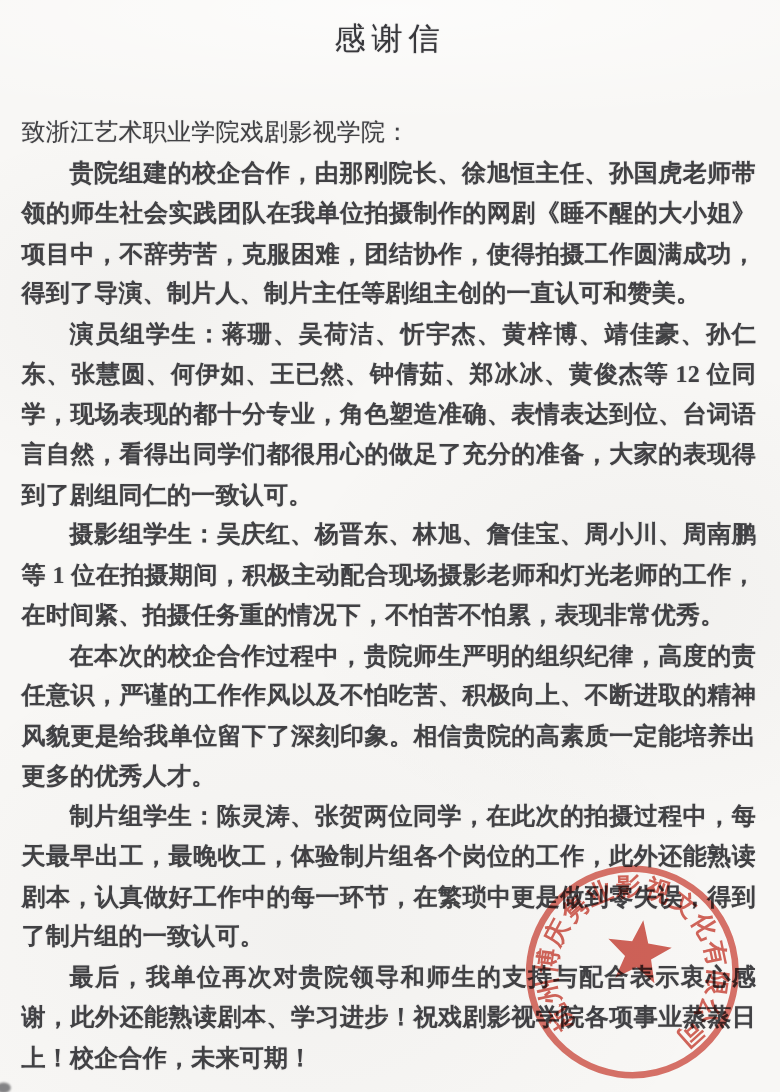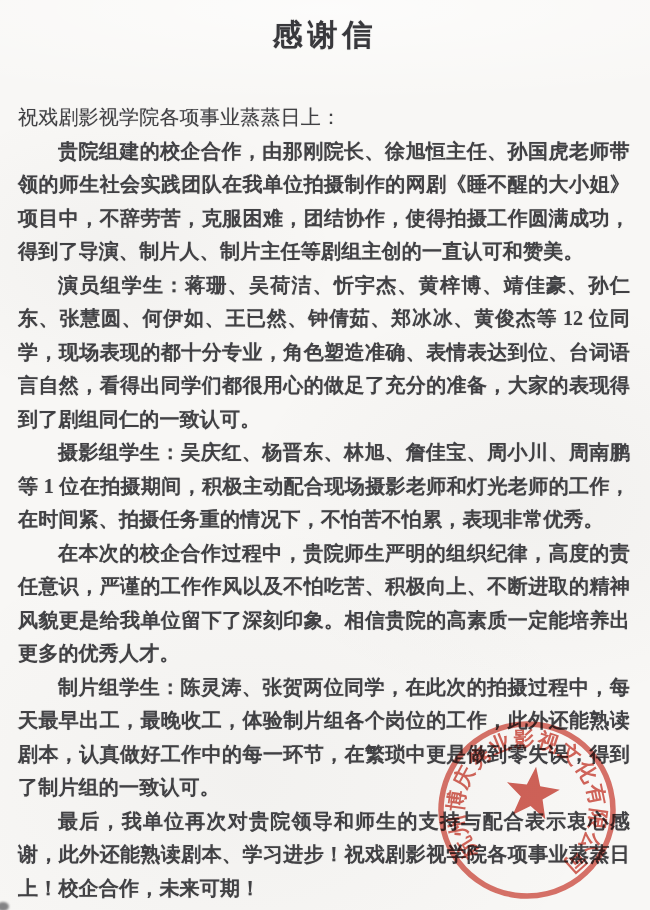--- a/index.html
+++ b/index.html
@@ -15,22 +15,22 @@
       radial-gradient(ellipse 420px 300px at 82% 55%, rgba(60,60,60,0.035), rgba(0,0,0,0) 70%),
       radial-gradient(ellipse 520px 380px at 38% 86%, rgba(60,60,60,0.03), rgba(0,0,0,0) 70%),
       radial-gradient(ellipse 700px 120px at 50% 1%, rgba(255,255,255,0.6), rgba(255,255,255,0) 80%);
     font-family: "Liberation Serif", "DejaVu Serif", serif;
     color: #414144;
   }
   .title {
     margin: 0;
     padding-top: 15px;
     text-align: center;
-    font-size: 30px;
-    font-weight: 700;
+    font-size: 26px;
+    font-weight: 400;
     letter-spacing: 5px;
     color: #38383c;
     text-shadow: 0 0 1px rgba(56,56,60,0.45);
   }
   .body-text {
     margin-top: 45px;
     padding: 0 20px 0 18px;
     font-size: 20px;
     line-height: 33.5px;
     text-align: justify;
@@ -66,21 +66,21 @@
   }
 </style>
 </head>
 <body>
 
 <div class="page">
 
   <h1 class="title">感谢信</h1>
 
   <div class="body-text">
-    <p>祝戏剧影视学院各项事业蒸蒸日上：</p>
+    <p>致浙江艺术职业学院戏剧影视学院：</p>
     <p class="indent">贵院组建的校企合作，由那刚院长、徐旭恒主任、孙国虎老师带领的师生社会实践团队在我单位拍摄制作的网剧《睡不醒的大小姐》项目中，不辞劳苦，克服困难，团结协作，使得拍摄工作圆满成功，得到了导演、制片人、制片主任等剧组主创的一直认可和赞美。</p>
     <p class="indent">演员组学生：蒋珊、吴荷洁、忻宇杰、黄梓博、靖佳豪、孙仁东、张慧圆、何伊如、王已然、钟倩茹、郑冰冰、黄俊杰等 12 位同学，现场表现的都十分专业，角色塑造准确、表情表达到位、台词语言自然，看得出同学们都很用心的做足了充分的准备，大家的表现得到了剧组同仁的一致认可。</p>
     <p class="indent">摄影组学生：吴庆红、杨晋东、林旭、詹佳宝、周小川、周南鹏等 1 位在拍摄期间，积极主动配合现场摄影老师和灯光老师的工作，在时间紧、拍摄任务重的情况下，不怕苦不怕累，表现非常优秀。</p>
     <p class="indent">在本次的校企合作过程中，贵院师生严明的组织纪律，高度的责任意识，严谨的工作作风以及不怕吃苦、积极向上、不断进取的精神风貌更是给我单位留下了深刻印象。相信贵院的高素质一定能培养出更多的优秀人才。</p>
     <p class="indent">制片组学生：陈灵涛、张贺两位同学，在此次的拍摄过程中，每天最早出工，最晚收工，体验制片组各个岗位的工作，此外还能熟读剧本，认真做好工作中的每一环节，在繁琐中更是做到零失误，得到了制片组的一致认可。</p>
     <p class="indent">最后，我单位再次对贵院领导和师生的支持与配合表示衷心感谢，此外还能熟读剧本、学习进步！祝戏剧影视学院各项事业蒸蒸日上！校企合作，未来可期！</p>
   </div>
 
   <svg class="seal" viewBox="-100 -100 200 200" aria-hidden="true">
     <g transform="rotate(8)">

